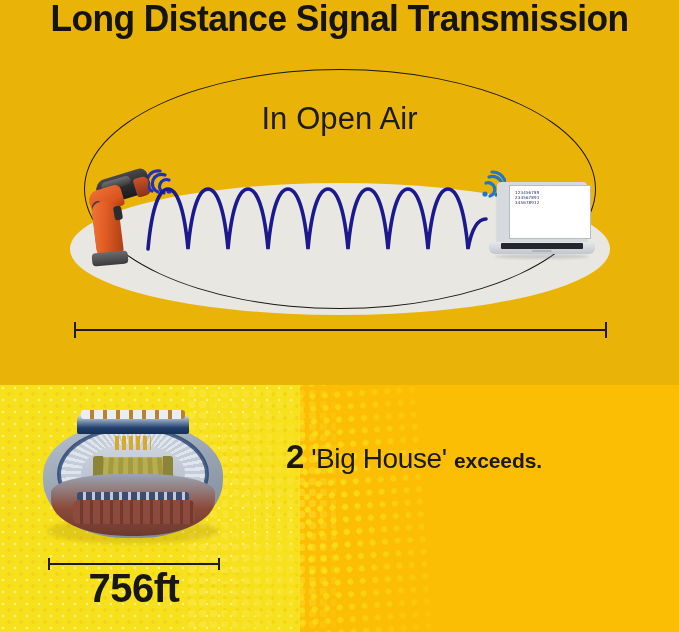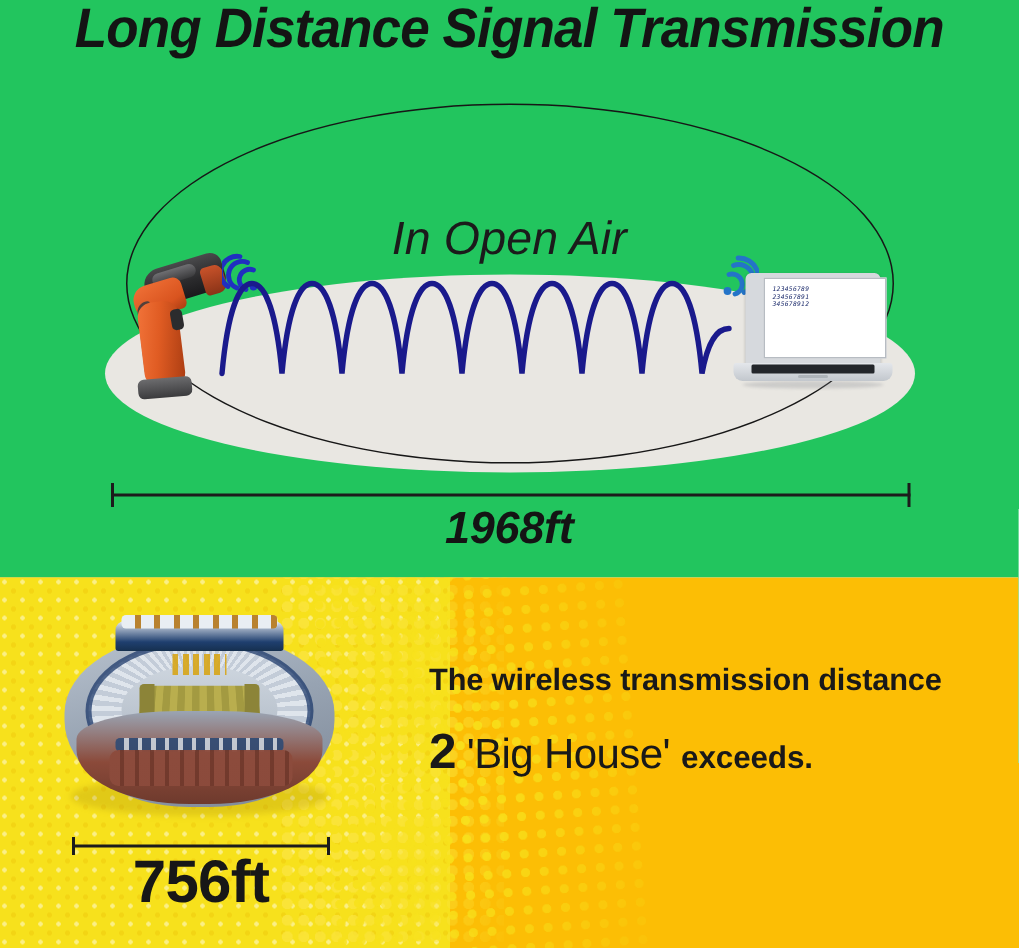--- a/index.html
+++ b/index.html
@@ -8,21 +8,21 @@
     width:679px;height:632px;
     background:#ffffff;
     font-family:"Liberation Sans", sans-serif;
     overflow:hidden;
     position:relative;
   }
 
   
   #top-panel{
     position:absolute; left:0; top:0; width:679px; height:385px;
-    background:#22c55e; overflow:hidden;font-style:italic;
+    background:#eab308; overflow:hidden;
   }
 
   #page-title{
     position:absolute; left:0; top:-2px; width:679px;
     text-align:center;
     font-family:"Liberation Sans", sans-serif;
     font-weight:700;
     font-size:37px;
     letter-spacing:-0.6px;
     color:#141414;
@@ -49,21 +49,20 @@
     width:540px; height:132px;
     background:#e9e7e2;
     border-radius:50%;
   }
 
   #open-air-label{
     position:absolute; left:0; top:101px; width:679px;
     text-align:center;
     font-size:31px; font-weight:400; color:#1b1b1b;
     letter-spacing:0.1px;
-    margin-top:40px;
   }
 
   
   #scanner{
     position:absolute; left:78px; top:168px; width:78px; height:98px;
   }
   .sc-head{
     position:absolute; left:18px; top:6px; width:54px; height:25px;
     background:linear-gradient(180deg,#4a4a4c 0%,#2b2b2d 55%,#1a1a1c 100%);
     border-radius:11px 8px 8px 11px;
@@ -420,21 +419,20 @@
     <div class="lt-base"></div>
     <div class="lt-keys"></div>
     <div class="lt-pad"></div>
   </div>
 
   <div id="dim-top">
     <div class="dim-cap left"></div>
     <div class="dim-line"></div>
     <div class="dim-cap right"></div>
   </div>
-  <div id="dim-top-label">1968ft</div>
 
 </div>
 
 <div id="bottom-panel">
   <div id="yellow-left"></div>
   <div id="yellow-left-texture"></div>
   <div id="halftone2"></div>
   <div id="halftone"></div>
 </div>
 
@@ -456,17 +454,16 @@
 </div>
 
 <div id="dim-bottom">
   <div class="dim-cap-s left"></div>
   <div class="dim-line-s"></div>
   <div class="dim-cap-s right"></div>
 </div>
 <div id="dim-bottom-label">756ft</div>
 
 <div id="copy-block">
-  <div class="copy-line">The wireless transmission distance</div>
   <div class="copy-final">
     <span class="copy-num">2</span><span class="copy-big"> 'Big House' </span><span class="copy-tail">exceeds.</span>
   </div>
 </div>
 
 </body></html>

